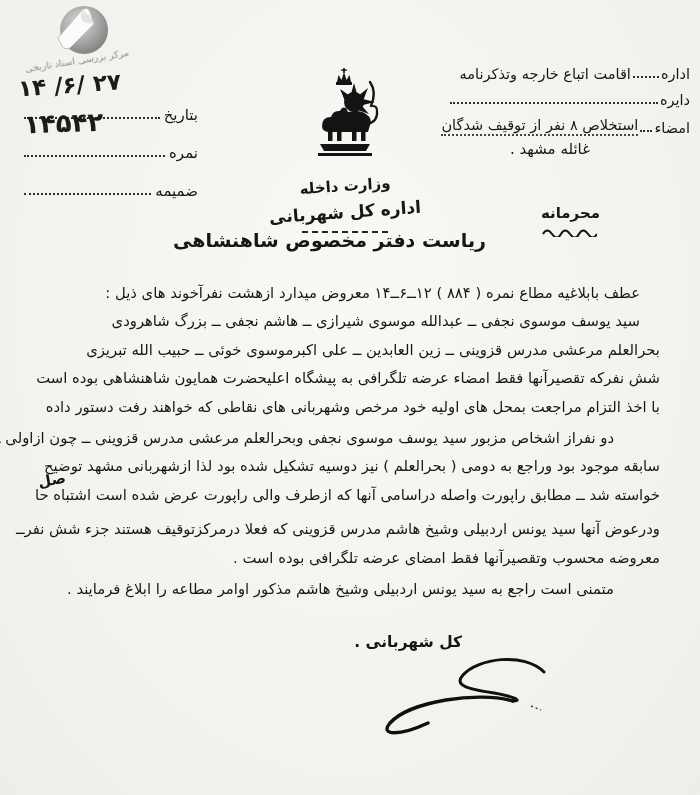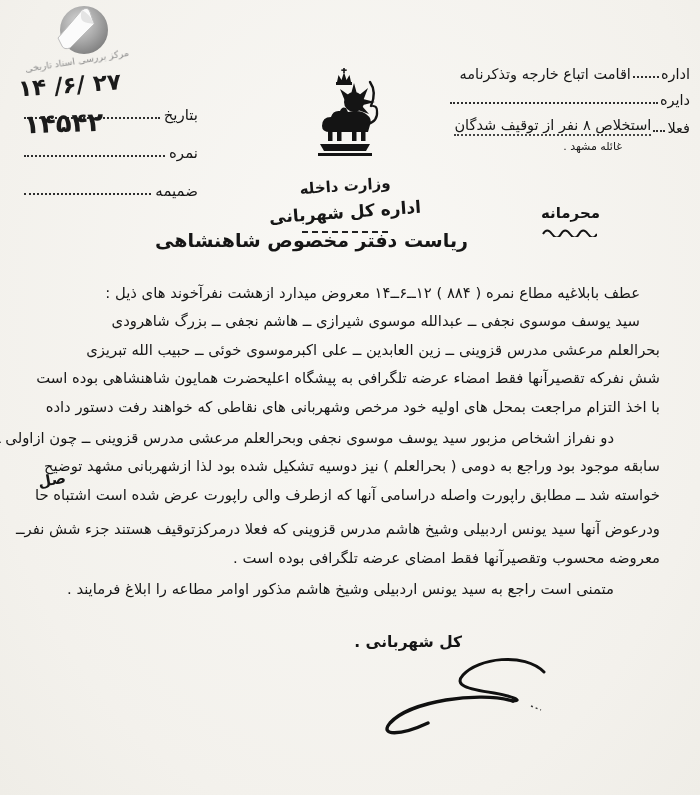--- a/index.html
+++ b/index.html
@@ -30,25 +30,25 @@
   .ministry { font-size:15px; font-weight:bold; transform:rotate(-4deg); margin-top:1px; letter-spacing:.5px; }
   .dept { font-size:17px; font-weight:bold; transform:rotate(-4deg); margin-top:7px; letter-spacing:.5px; }
   .emblem-divider { width:86px; margin:9px auto 0; border-top:2px dashed #222; }
   
   .hdr { position:absolute; right:10px; top:54px; width:300px; font-size:14.5px; }
   .hdr-row { display:flex; direction:rtl; align-items:flex-end; height:28px; white-space:nowrap; }
   .hdr-row .dots { border-bottom:2px dotted #2e2e2e; margin:0 2px 4px 2px; height:1px; }
   .d-sm { width:26px; } .d-lg { flex:1; margin-left:60px !important; } .d-xs { width:12px; }
   .subject-val { border-bottom:2px dotted #444; padding-bottom:1px; }
   .hdr-row2 { height:26px;justify-content:center; }
-  .subject-line2 { margin-right:68px; margin-top:4px; font-size:11px; }
+  .subject-line2 { margin-right:100px; margin-top:4px; font-size:15px; }
   
   .classified { position:absolute; right:100px; top:204px; text-align:left; }
   .classified .word { font-size:15px; font-weight:bold; letter-spacing:.5px; }
-  .addressee { position:absolute; right:232px; top:229px; font-size:19px; font-weight:bold; letter-spacing:.3px; }
+  .addressee { position:absolute; right:214px; top:229px; font-size:19px; font-weight:bold; letter-spacing:.3px; }
   
   .body-text { position:absolute; top:279px; right:40px; left:34px; font-size:14.8px; line-height:28.4px; }
   .ln { white-space:nowrap; }
   .ind1 { padding-right:20px; }
   .ind2 { padding-right:46px; }
   .gap1 { margin-top:3px; } .gap2 { margin-top:6px; }
   .ln-rel { position:relative; }
   .correction { position:absolute; left:4px; top:-15px; font-size:15px; font-weight:bold; transform:rotate(-10deg); }
   
   .sig-title { position:absolute; right:238px; top:633px; font-size:15.5px; font-weight:bold; }
@@ -128,21 +128,21 @@
     <div class="hdr-row">
       <span>اداره</span>
       <span class="dots d-sm"></span>
       <span>اقامت اتباع خارجه وتذکرنامه</span>
     </div>
     <div class="hdr-row hdr-row2">
       <span>دایره</span>
       <span class="dots d-lg"></span>
     </div>
     <div class="hdr-row">
-      <span>فعلا</span>
+      <span>امضاء</span>
       <span class="dots d-xs"></span>
       <span class="subject-val">استخلاص ۸ نفر از توقیف شدگان</span>
     </div>
     <div class="subject-line2">غائله مشهد .</div>
   </div>
 
   <div class="classified">
     <div class="word">محرمانه</div>
     <svg width="56" height="9" viewBox="0 0 56 9">
       <path d="M2,6 q4,-7 9,0 t9,0 t9,0 t9,0 t9,0 t9,0" fill="none" stroke="#141414" stroke-width="2"></path>

